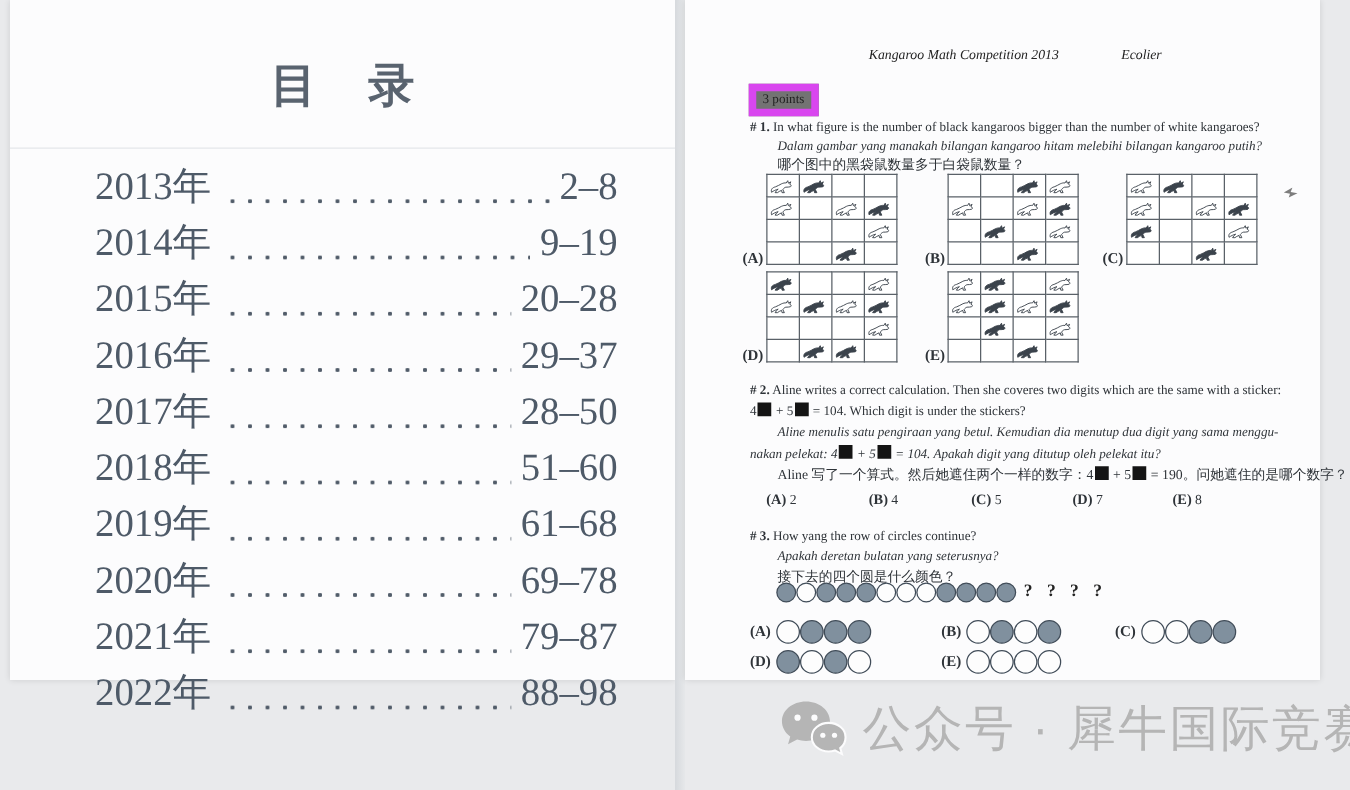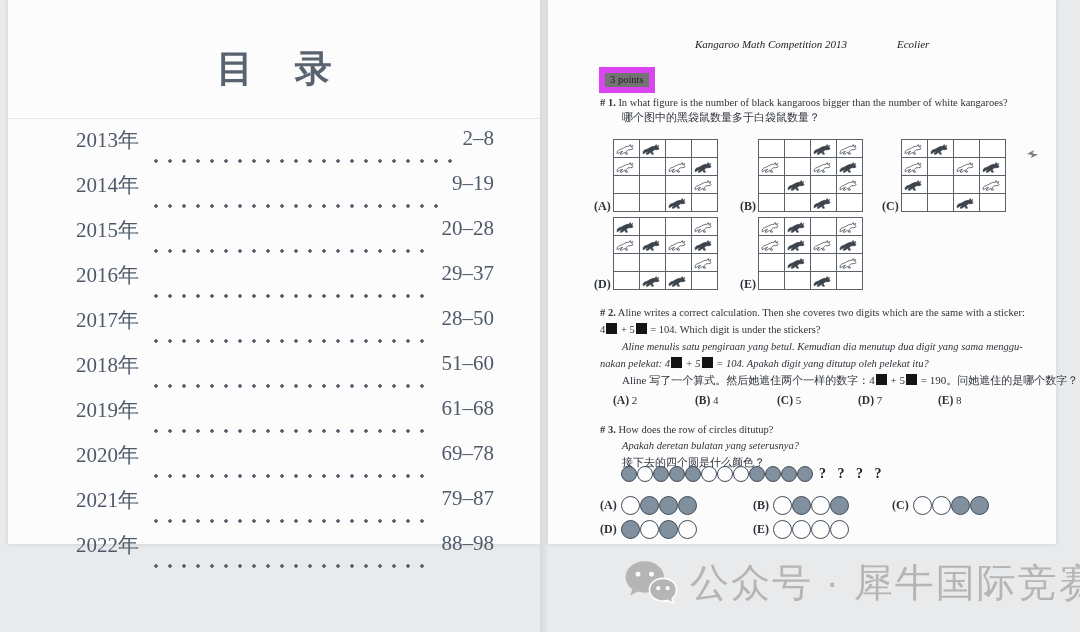--- a/index.html
+++ b/index.html
@@ -7,21 +7,21 @@
   .canvas{position:relative;width:1080px;height:632px;background:#e9eaec;}
   .page{position:absolute;top:0;height:544px;background:#fcfcfd;box-shadow:0 0 5px rgba(0,0,0,.12);}
   .page-left{left:8px;width:532px;}
   .page-right{left:548px;width:508px;font-size:10.5px;color:#2e3338;}
   .spine{position:absolute;left:540px;top:0;width:8px;height:632px;background:linear-gradient(90deg,#d6d9dd,#e6e8ea);}
 
   
   .toc-title{position:absolute;top:44px;left:0;width:100%;margin:0;text-align:center;font-size:37px;font-weight:600;color:#59636f;letter-spacing:16px;padding-left:16px;box-sizing:border-box;}
   .toc-rule{position:absolute;top:118px;left:0;width:100%;height:1px;background:#e3e6ea;}
   .toc-list{position:absolute;top:126px;left:0;width:100%;}
-  .toc-row{display:flex;align-items:flex-start;height:45px;padding:0 46px 0 68px;font-size:21px;color:#4e5a68;}
+  .toc-row{display:flex;align-items:center;height:45px;padding:0 46px 0 68px;font-size:31px;color:#4e5a68;}
   .toc-label{white-space:nowrap;}
   .toc-leader{flex:1;align-self:flex-end;height:6px;margin:0 8px 7px 10px;background-image:radial-gradient(circle,#525d6a 1.5px,transparent 1.9px);background-size:14px 6px;background-repeat:repeat-x;background-position:left center;}
   .toc-pages{white-space:nowrap;}
 
   
   .hdr-comp{position:absolute;left:147px;top:38px;font-style:italic;font-size:11px;color:#222;}
   .hdr-level{position:absolute;left:349px;top:38px;font-style:italic;font-size:11px;color:#222;}
   .points-badge{position:absolute;left:51px;top:67px;border:6px solid #d946ef;padding:1px 5px 2px;font-size:10.5px;color:#222;background:#737373;}
   .q-block{position:absolute;left:52px;width:474px;}
   .q-block .line{white-space:nowrap;}
@@ -126,20 +126,21 @@
 
   <div class="spine"></div>
 
   <div class="page page-right">
     <span class="hdr-comp">Kangaroo Math Competition 2013</span>
     <span class="hdr-level">Ecolier</span>
     <span class="points-badge">3 points</span>
 
     <div class="q-block" id="q1-block">
       <div class="line"><b class="qnum"># 1.</b> <span>In what figure is the number of black kangaroos bigger than the number of white kangaroes?</span></div>
+      <div class="line it indent">Dalam gambar yang manakah bilangan kangaroo hitam melebihi bilangan kangaroo putih?</div>
       <div class="line zh indent">哪个图中的黑袋鼠数量多于白袋鼠数量？</div>
     </div>
     <div id="q1-grids">
         <div class="grid-wrap" style="left: 46px; top: 139px;">
           <span class="grid-label">(A)</span>
           <table class="kgrid">
             <tbody>
               <tr>
                 <td>
                   <svg class="kang" viewBox="0 0 34 20">
@@ -470,21 +471,21 @@
       <div class="q2-options" id="q2-options">
           <span class="q2-opt" style="left: 13px;"><b>(A)</b> 2</span>
           <span class="q2-opt" style="left: 95px;"><b>(B)</b> 4</span>
           <span class="q2-opt" style="left: 177px;"><b>(C)</b> 5</span>
           <span class="q2-opt" style="left: 258px;"><b>(D)</b> 7</span>
           <span class="q2-opt" style="left: 338px;"><b>(E)</b> 8</span>
         </div>
     </div>
 
     <div class="q-block" id="q3-block">
-      <div class="line"><b class="qnum"># 3.</b> <span>How does the row of circles ditutup?</span></div>
+      <div class="line"><b class="qnum"># 3.</b> <span>How yang the row of circles continue?</span></div>
       <div class="line it indent">Apakah deretan bulatan yang seterusnya?</div>
       <div class="line zh indent">接下去的四个圆是什么颜色？</div>
     </div>
     <div class="seq-row" id="q3-sequence"><span class="seq-circle fill-g"></span><span class="seq-circle fill-w"></span><span class="seq-circle fill-g"></span><span class="seq-circle fill-g"></span><span class="seq-circle fill-g"></span><span class="seq-circle fill-w"></span><span class="seq-circle fill-w"></span><span class="seq-circle fill-w"></span><span class="seq-circle fill-g"></span><span class="seq-circle fill-g"></span><span class="seq-circle fill-g"></span><span class="seq-circle fill-g"></span><span class="qmarks">? ? ? ?</span></div>
     <div id="q3-options">
         <span class="q3-opt" style="left: 52px; top: 496px;">
           <b>(A)</b>
           <span class="opt-circle fill-w"></span>
           <span class="opt-circle fill-g"></span>
           <span class="opt-circle fill-g"></span>

